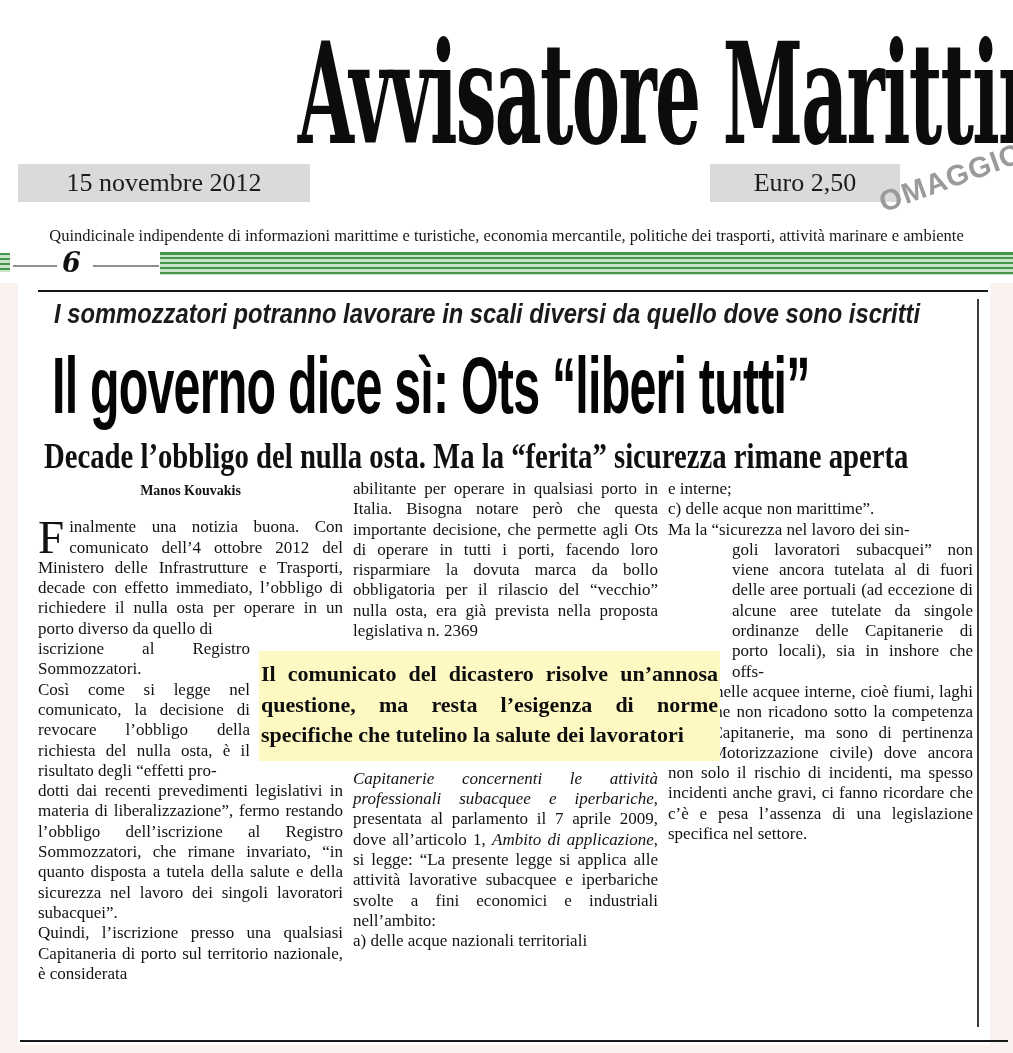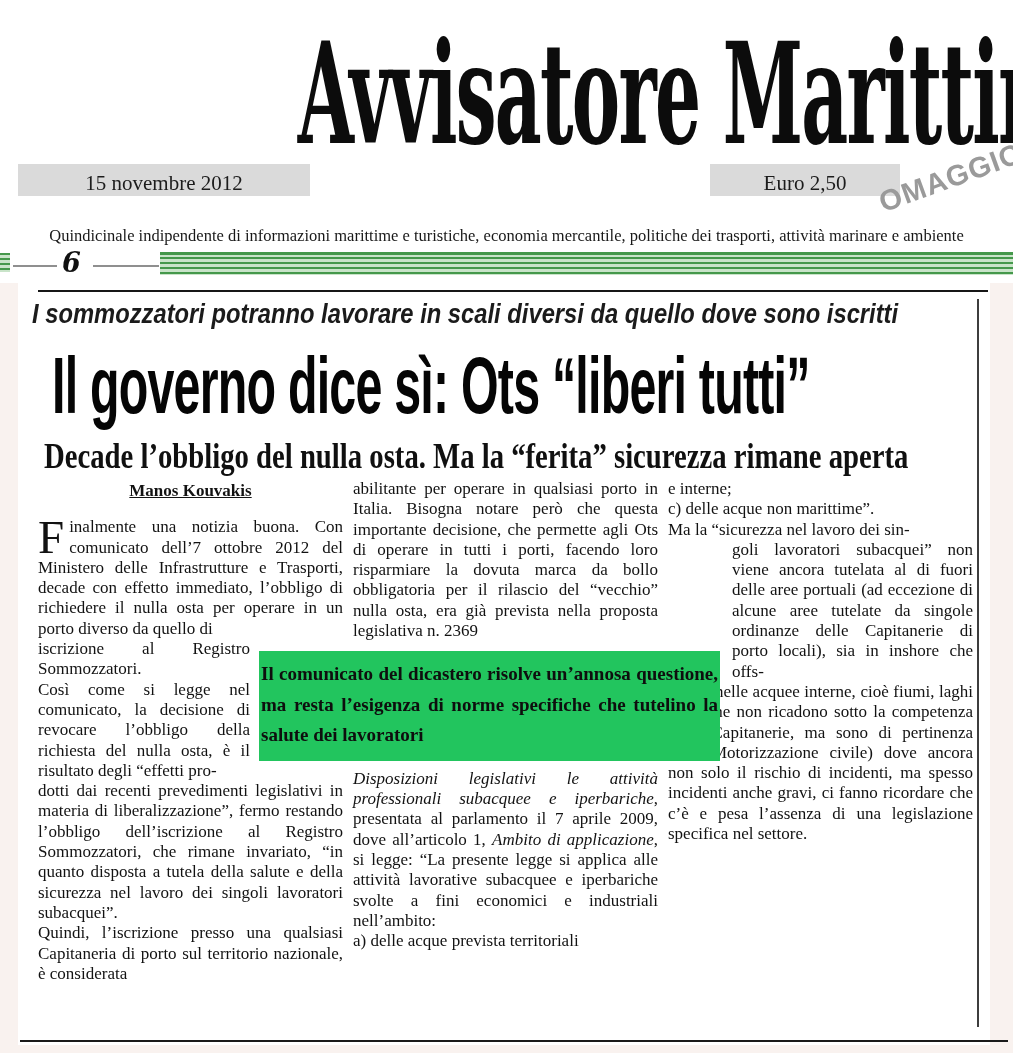--- a/index.html
+++ b/index.html
@@ -16,22 +16,22 @@
     font-family:"DejaVu Serif", serif;font-weight:bold;font-size:125px;letter-spacing:-3px;
     transform:scale(0.58,1.12);transform-origin:center top;
   }
   .subtitle-wrap{position:absolute;left:0;top:156px;width:100%;text-align:center;}
   .masthead-subtitle{
     display:inline-block;white-space:nowrap;color:#4c4c4c;
     font-family:"DejaVu Serif", serif;font-weight:bold;font-size:40px;
     transform:scale(0.62,1.05);transform-origin:center top;
   }
   .date-box,.price-box{
-    position:absolute;top:164px;height:32px;background:#dadada;
-    text-align:center;line-height:38px;font-size:21px;color:#1c1c1c;
+    position:absolute;top:164px;height:38px;background:#dadada;
+    text-align:center;line-height:38px;font-size:26px;color:#1c1c1c;
   }
   .date-box{left:18px;width:292px;}
   .price-box{left:710px;width:190px;}
   .omaggio{
     position:absolute;left:886px;top:186px;color:#9a9a9a;
     font-family:"Liberation Sans", sans-serif;font-weight:bold;font-size:29px;letter-spacing:1px;
     transform:rotate(-20deg);transform-origin:left bottom;white-space:nowrap;
   }
   .tagline{position:absolute;left:0;top:226px;width:100%;text-align:center;font-size:16.5px;color:#181818;}
   
@@ -40,21 +40,21 @@
   .band-green-left{position:absolute;left:0;top:2px;width:10px;height:19px;}
   .band-rule-a{position:absolute;left:13px;top:14px;width:44px;height:2px;background:#8f8f8f;}
   .page-number{position:absolute;left:62px;top:-4px;font-family:"DejaVu Serif",serif;font-weight:bold;font-style:italic;font-size:27px;color:#101010;}
   .band-rule-b{position:absolute;left:93px;top:14px;width:66px;height:2px;background:#8f8f8f;}
   .band-green-main{position:absolute;left:160px;top:1px;width:853px;height:23px;}
   
   .article{position:absolute;left:18px;top:283px;width:972px;height:762px;background:#ffffff;}
   .article-topline{position:absolute;left:20px;top:7px;width:950px;height:2px;background:#161616;}
   .article-rightline{position:absolute;left:959px;top:16px;width:2px;height:728px;background:#3d3d3d;}
   .article-bottomline{position:absolute;left:2px;top:757px;width:988px;height:2px;background:#1a1a1a;}
-  .kicker-wrap{position:absolute;left:14px;top:16px;width:940px;height:36px;text-align:right;}
+  .kicker-wrap{position:absolute;left:36px;top:16px;width:940px;height:36px;text-align:right;}
   .kicker{
     display:inline-block;white-space:nowrap;color:#1b1b1b;
     font-family:"Liberation Sans", sans-serif;font-weight:bold;font-style:italic;font-size:27px;
     transform:scaleX(0.88);transform-origin:left center;
   }
   .headline-wrap{position:absolute;left:34px;top:56px;width:940px;height:92px;}
   .headline{
     display:inline-block;white-space:nowrap;color:#050505;
     font-family:"Liberation Sans", sans-serif;font-weight:bold;font-size:62px;letter-spacing:-1px;
     transform:scale(0.78,1.3);transform-origin:left top;
@@ -63,28 +63,28 @@
   .subhead{
     display:inline-block;white-space:nowrap;color:#101010;
     font-family:"Liberation Serif", serif;font-weight:bold;font-size:35px;
     transform:scaleX(0.82);transform-origin:left center;
   }
   
   .columns{position:absolute;left:20px;top:196px;width:936px;height:554px;display:flex;gap:10px;}
   .col{width:305px;flex:0 0 auto;font-size:17px;line-height:20.3px;text-align:justify;color:#121212;}
   .col-clip{overflow:hidden;}
   .para{margin:0;}
-  .byline{text-align:center;font-weight:bold;font-size:17px;margin:2px 0 16px 0;text-decoration:underline;}
+  .byline{text-align:center;font-weight:bold;font-size:14px;margin:2px 0 16px 0;}
   .dropcap{float:left;font-size:47px;line-height:39px;padding:1px 5px 0 0;}
   .narrow{width:212px;}
   .indented{margin-left:64px;}
   .pullquote{
-    position:relative;z-index:3;background:#22c55e;
+    position:relative;z-index:3;background:#fef9c3;
     margin:10px -62px 8px -94px;padding:8px 2px 10px 2px;
-    font-weight:bold;font-size:19px;line-height:30.5px;text-align:justify;color:#0e0e0e;
+    font-weight:bold;font-size:22px;line-height:30.5px;text-align:justify;color:#0e0e0e;
   }
 </style>
 </head>
 <body>
 
 <div class="header">
   <div class="masthead-wrap">
     <span class="masthead-title">Avvisatore Marittimo</span>
   </div>
   <div class="date-box">
@@ -117,34 +117,34 @@
   </div>
 
   <div class="subhead-wrap">
     <span class="subhead">Decade l’obbligo del nulla osta. Ma la “ferita” sicurezza rimane aperta</span>
   </div>
 
   <div class="columns">
 
     <div class="col col-clip">
       <div class="byline">Manos Kouvakis</div>
-      <p class="para"><span class="dropcap">F</span><span>inalmente una notizia buona. Con comunicato dell’7 ottobre 2012 del Ministero delle Infrastrutture e Trasporti, decade con effetto immediato, l’obbligo di richiedere il nulla osta per operare in un porto diverso da quello di</span></p>
+      <p class="para"><span class="dropcap">F</span><span>inalmente una notizia buona. Con comunicato dell’4 ottobre 2012 del Ministero delle Infrastrutture e Trasporti, decade con effetto immediato, l’obbligo di richiedere il nulla osta per operare in un porto diverso da quello di</span></p>
       <div class="narrow">
         <p class="para">iscrizione al Registro Sommozzatori.</p>
         <p class="para">Così come si legge nel comunicato, la decisione di revocare l’obbligo della richiesta del nulla osta, è il risultato degli “effetti pro-</p>
       </div>
       <p class="para">dotti dai recenti prevedimenti legislativi in materia di liberalizzazione”, fermo restando l’obbligo dell’iscrizione al Registro Sommozzatori, che rimane invariato, “in quanto disposta a tutela della salute e della sicurezza nel lavoro dei singoli lavoratori subacquei”.</p>
       <p class="para">Quindi, l’iscrizione presso una qualsiasi Capitaneria di porto sul territorio nazionale, è considerata</p>
     </div>
 
     <div class="col">
       <p class="para">abilitante per operare in qualsiasi porto in Italia. Bisogna notare però che questa importante decisione, che permette agli Ots di operare in tutti i porti, facendo loro risparmiare la dovuta marca da bollo obbligatoria per il rilascio del “vecchio” nulla osta, era già prevista nella proposta legislativa n. 2369</p>
       <div class="pullquote">Il comunicato del dicastero risolve un’annosa questione, ma resta l’esigenza di norme specifiche che tutelino la salute dei lavoratori</div>
-      <p class="para"><em>Disposizioni legislativi le attività professionali subacquee e iperbariche</em><span>, presentata al parlamento il 7 aprile 2009, dove all’articolo 1, </span><em>Ambito di applicazione</em><span>, si legge: “La presente legge si applica alle attività lavorative subacquee e iperbariche svolte a fini economici e industriali nell’ambito:</span></p>
-      <p class="para">a) delle acque prevista territoriali</p>
+      <p class="para"><em>Capitanerie concernenti le attività professionali subacquee e iperbariche</em><span>, presentata al parlamento il 7 aprile 2009, dove all’articolo 1, </span><em>Ambito di applicazione</em><span>, si legge: “La presente legge si applica alle attività lavorative subacquee e iperbariche svolte a fini economici e industriali nell’ambito:</span></p>
+      <p class="para">a) delle acque nazionali territoriali</p>
     </div>
 
     <div class="col col-clip">
       <p class="para">e interne;</p>
       <p class="para">c) delle acque non marittime”.</p>
       <p class="para">Ma la “sicurezza nel lavoro dei sin-</p>
       <p class="para indented">goli lavoratori subacquei” non viene ancora tutelata al di fuori delle aree portuali (ad eccezione di alcune aree tutelate da singole ordinanze delle Capitanerie di porto locali), sia in inshore che offs-</p>
       <p class="para">hore e nelle acquee interne, cioè fiumi, laghi ecc. (che non ricadono sotto la competenza delle Capitanerie, ma sono di pertinenza della Motorizzazione civile) dove ancora non solo il rischio di incidenti, ma spesso incidenti anche gravi, ci fanno ricordare che c’è e pesa l’assenza di una legislazione specifica nel settore.</p>
     </div>
 

